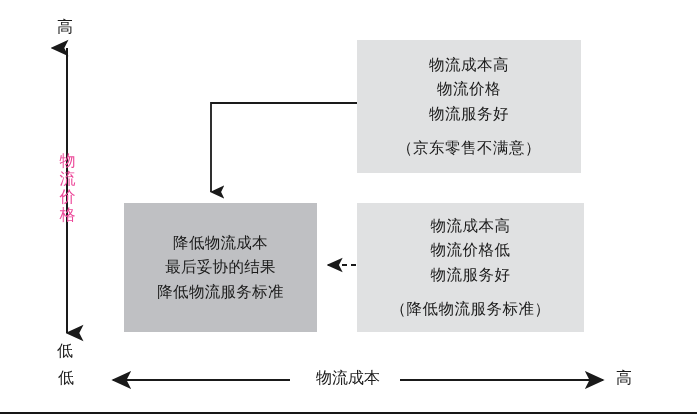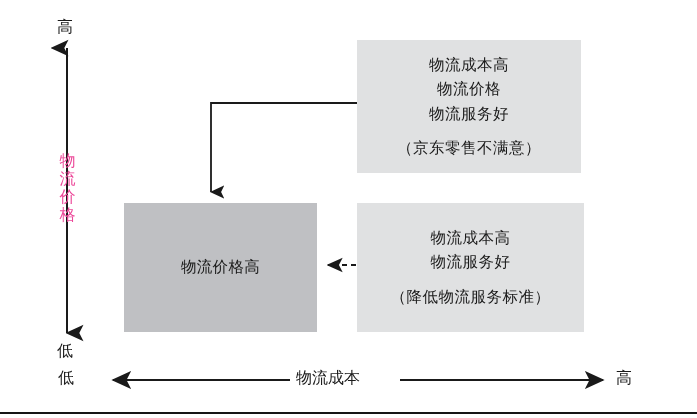--- a/index.html
+++ b/index.html
@@ -80,21 +80,21 @@
   .axis-label {
     position: absolute;
     color: #1a1a1a;
     font-size: 16px;
     white-space: nowrap;
   }
   #label-y-high { left: 57px;  top: 17px; }
   #label-y-low  { left: 57px;  top: 341px; }
   #label-x-low  { left: 58px;  top: 368px; }
   #label-x-high { left: 616px; top: 368px; }
-  #label-x-title{ left: 296px; top: 368px; }
+  #label-x-title{ left: 316px; top: 368px; }
   #label-y-title {
     position: absolute;
     left: 58px;
     top: 152px;
     width: 19px;
     color: #ec4899;
     font-size: 16px;
     line-height: 1.12;
     text-align: center;
     word-break: break-all;
@@ -149,23 +149,26 @@
 
   <div class="box" id="box-top-right">
     <div class="line">物流成本高</div>
     <div class="line">物流价格</div>
     <div class="line">物流服务好</div>
     <div class="line gap">（京东零售不满意）</div>
   </div>
 
   <div class="box" id="box-bottom-right">
     <div class="line">物流成本高</div>
+    <div class="line">物流价格低</div>
     <div class="line">物流服务好</div>
     <div class="line gap">（降低物流服务标准）</div>
   </div>
 
   <div class="box" id="box-bottom-left">
-    <div class="line">物流价格高</div>
+    <div class="line">降低物流成本</div>
+    <div class="line">最后妥协的结果</div>
+    <div class="line">降低物流服务标准</div>
   </div>
 
   <div class="frame-rule"></div>
 
 </div>
 
 </body></html>

